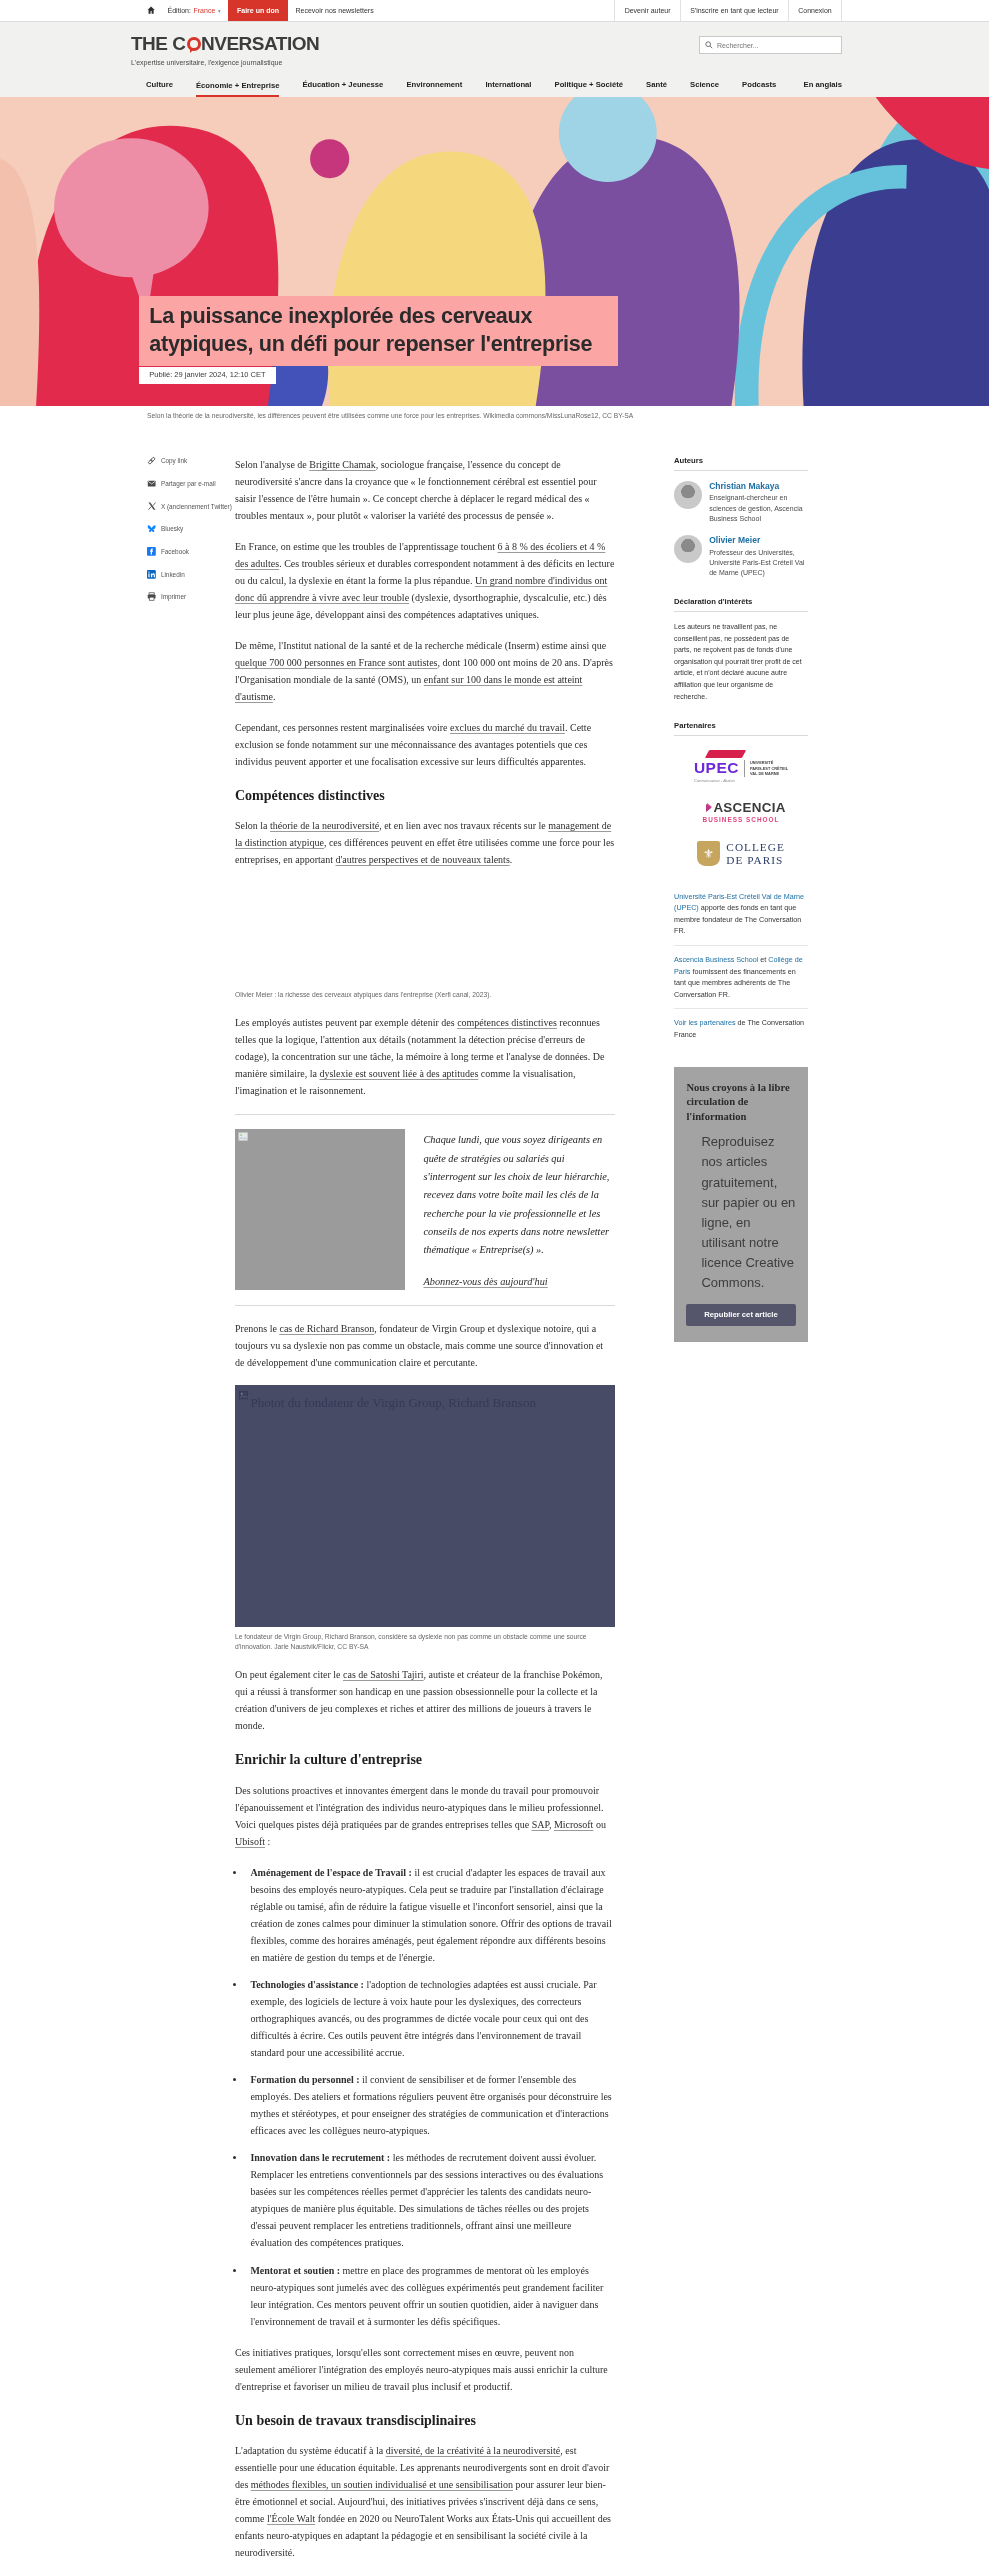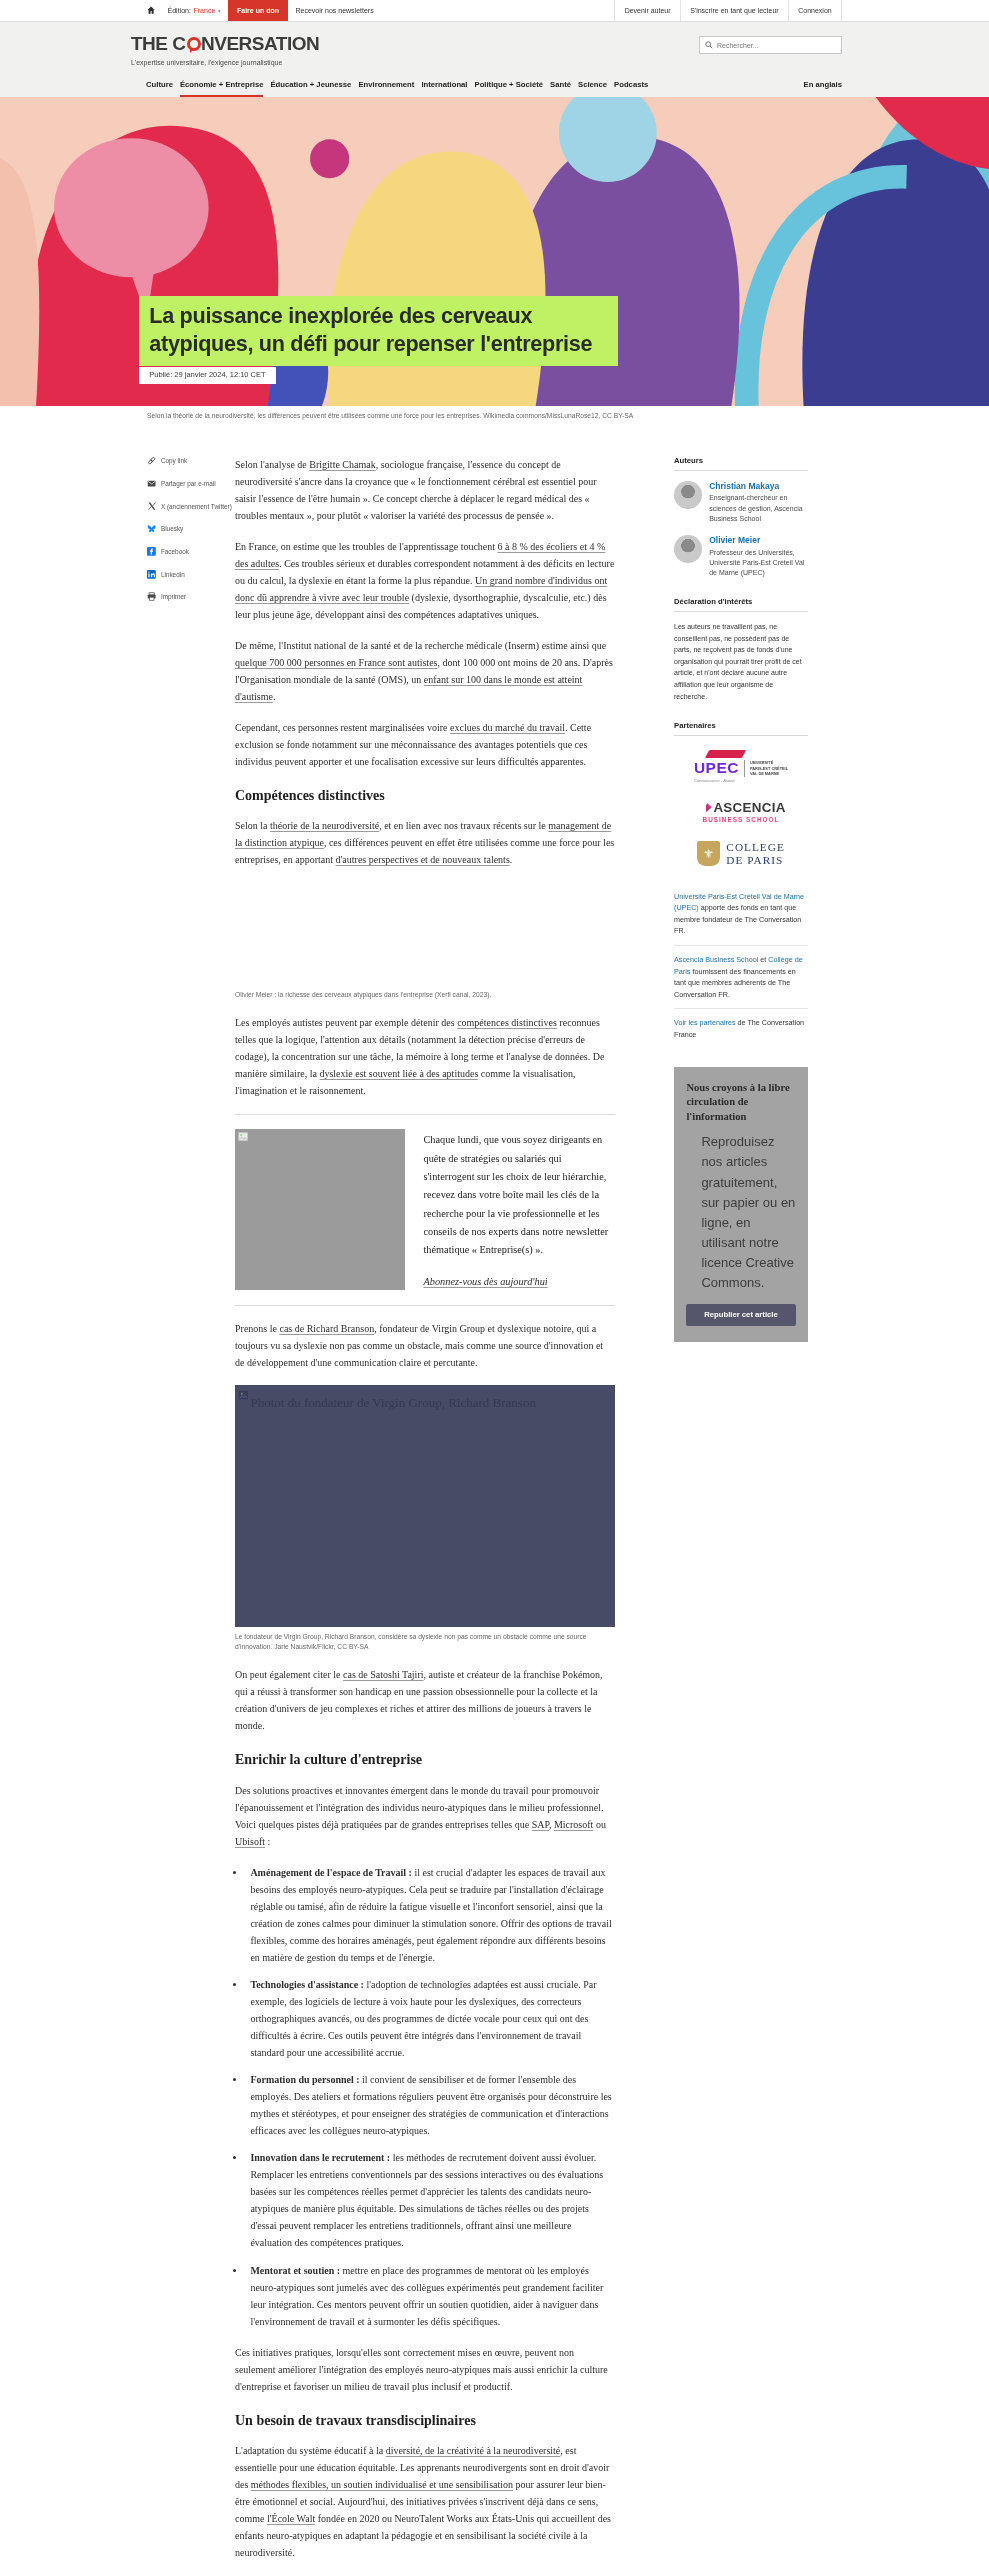--- a/index.html
+++ b/index.html
@@ -23,30 +23,30 @@
   
   .header { position:relative; background:#f1f1ef; height:75px; }
   .logo-wrap { position:absolute; left:131px; top:11.3px; }
   .logo { font-size:19px; font-weight:bold; letter-spacing:-0.5px; color:#3d3d3d; display:flex; align-items:center; }
   .logo .o-bubble { position:relative; width:14px; height:14px; border:3.1px solid #d8352a; border-radius:50%; display:inline-block; margin:0 0.5px 0 1px; }
   .logo .o-bubble::after { content:""; position:absolute; left:0.5px; bottom:-4.6px; width:0; height:0; border-left:4.1px solid #d8352a; border-bottom:4.1px solid transparent; }
   .tagline { font-size:7px; color:#4a4a4a; margin-top:4.1px; }
   .search-box { position:absolute; right:147px; top:14.4px; width:143px; height:17.5px; background:#fff; border:0.5px solid #c9c9c9; display:flex; align-items:center; padding-left:5.2px; }
   .search-box svg { flex-shrink:0; }
   .search-box input { border:none; outline:none; font-size:7px; margin-left:4.1px; width:113px; color:#333; background:transparent; font-family:"Liberation Sans", sans-serif; }
-  .nav-row { position:absolute; left:146px; right:147px; bottom:0; display:flex; align-items:flex-start; gap:7px; }
+  .nav-row { position:absolute; left:146px; right:147px; bottom:0; display:flex; align-items:center; gap:23px; }
   .nav-row li { list-style:none; font-size:7.7px; font-weight:bold; color:#222; padding-bottom:7.7px; white-space:nowrap; }
   .nav-row li.active { border-bottom:2.6px solid #d8352a; padding-bottom:5.2px; }
   .nav-english { margin-left:auto; font-size:7.7px; font-weight:bold; color:#222; padding-bottom:7.7px; }
 
   
   .hero { position:relative; height:309px; overflow:hidden; }
   .hero svg.bg { position:absolute; inset:0; width:100%; height:100%; display:block; }
   .hero-box { position:absolute; left:139px; bottom:21.6px; width:479px; }
-  .hero-title { background:#bef264; padding:6.2px 10.3px 7.2px; font-size:21.6px; line-height:1.3; font-weight:800; color:#2b2b2b; letter-spacing:-0.3px; }
+  .hero-title { background:#fca5a5; padding:6.2px 10.3px 7.2px; font-size:21.6px; line-height:1.3; font-weight:800; color:#2b2b2b; letter-spacing:-0.3px; }
   .hero-date { display:inline-block; background:#fff; padding:3.6px 10.3px 5.2px; font-size:7.5px; color:#3a3a3a; margin-top:1px; }
 
   
   .hero-caption { margin:6.2px 147px 0; font-size:6.7px; color:#666; }
 
   
   .main { display:flex; align-items:flex-start; margin:0 147px; padding-top:37px; }
   .share-rail { width:66px; flex-shrink:0; }
   .share-row { display:flex; align-items:center; margin-bottom:13.4px; cursor:pointer; }
   .share-ic { width:9.3px; height:9.3px; display:inline-flex; align-items:center; justify-content:center; flex-shrink:0; }
@@ -58,21 +58,21 @@
   a.tlink { color:#2e2e2e; text-decoration:underline; text-decoration-color:#9a9a9a; text-underline-offset:1.5px; }
   a.bluelink { color:#1c6ea4; }
   .vid-blank1 { height:108px; }
   .fig-caption { font-family:"Liberation Sans", sans-serif; font-size:6.7px; color:#666; line-height:1.5; margin-bottom:14px; }
   .article hr { border:none; border-top:0.5px solid #d9d9d9; margin:14.4px 0; }
 
   .newsletter { display:flex; margin-bottom:2.1px; }
   .nl-img { width:170px; height:161px; background:#9b9b9b; flex-shrink:0; position:relative; }
   .nl-img .broken { position:absolute; top:3.1px; left:3.1px; }
   .nl-right { margin-left:18.5px; padding-top:2.1px; }
-  .nl-quote { font-size:10.3px; line-height:1.78; color:#222; }
+  .nl-quote { font-style:italic; font-size:10.3px; line-height:1.78; color:#222; }
   .nl-link { display:inline-block; margin-top:13.4px; font-style:italic; font-size:10.3px; color:#2e2e2e; text-decoration:underline; text-decoration-color:#9a9a9a; text-underline-offset:1.5px; }
 
   .branson { height:242px; background:#474b66; position:relative; margin-bottom:5.2px; }
   .branson .alt { position:absolute; top:7.2px; left:15.5px; font-size:13px; color:#333a55; font-family:"Liberation Serif", serif; }
   .branson .broken { position:absolute; top:6.2px; left:4.1px; }
 
   .article ul.bullets { margin:0 0 14px 11.3px; }
   .article ul.bullets li { margin-bottom:10.3px; padding-left:4.1px; }
   .b-title { font-weight:bold; }
 

